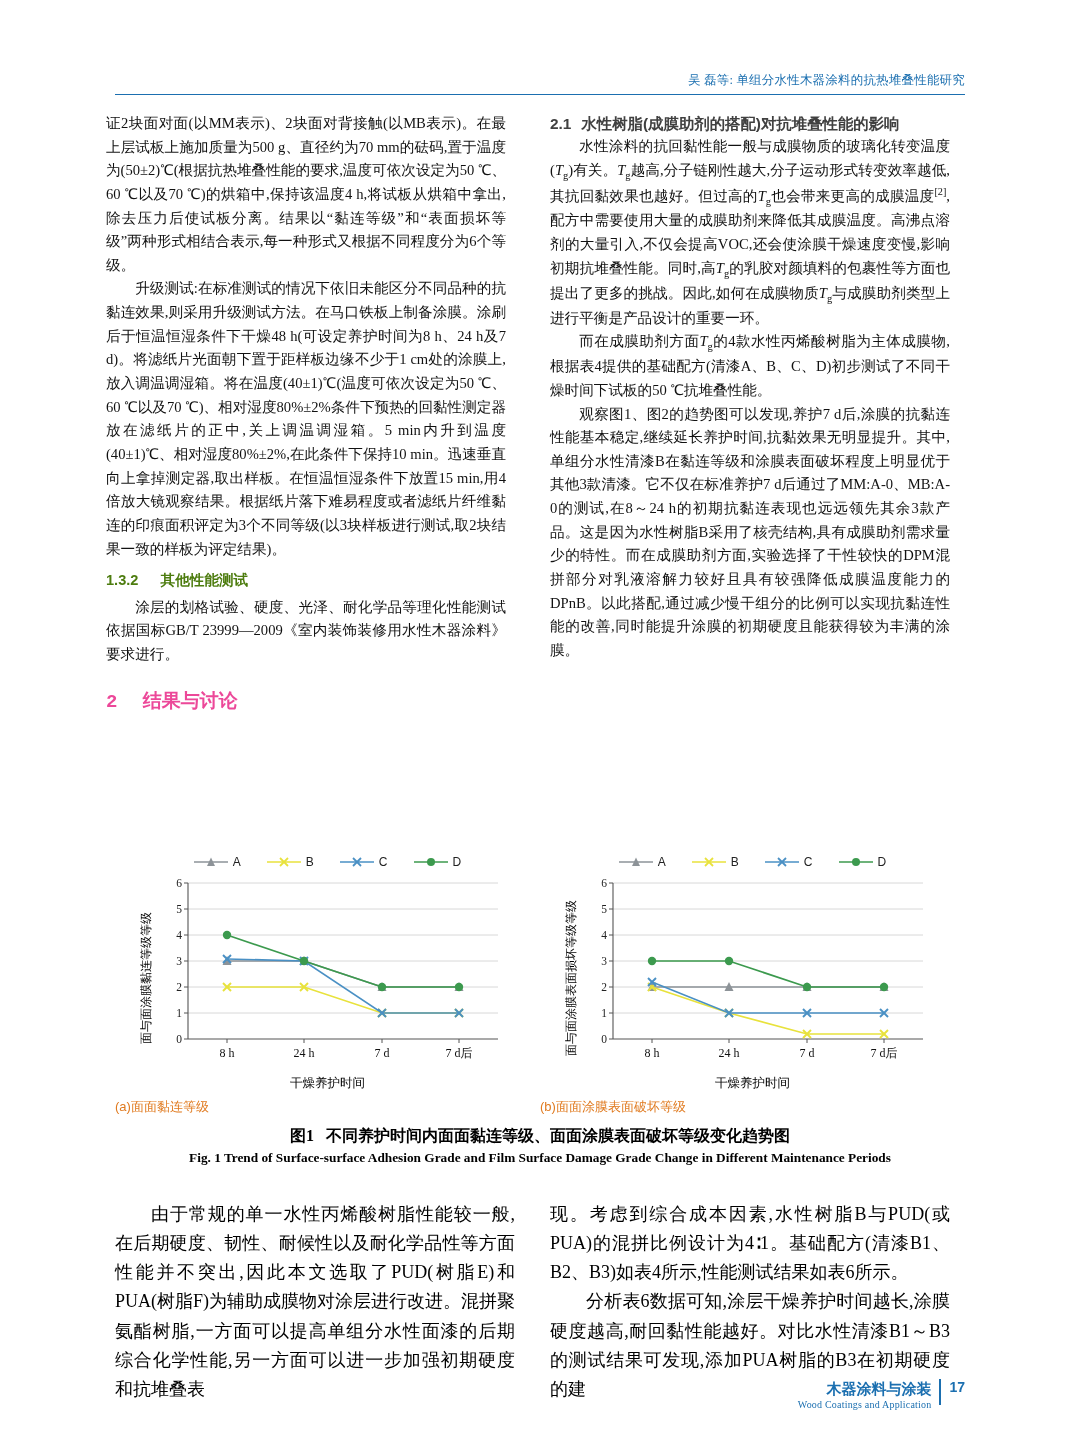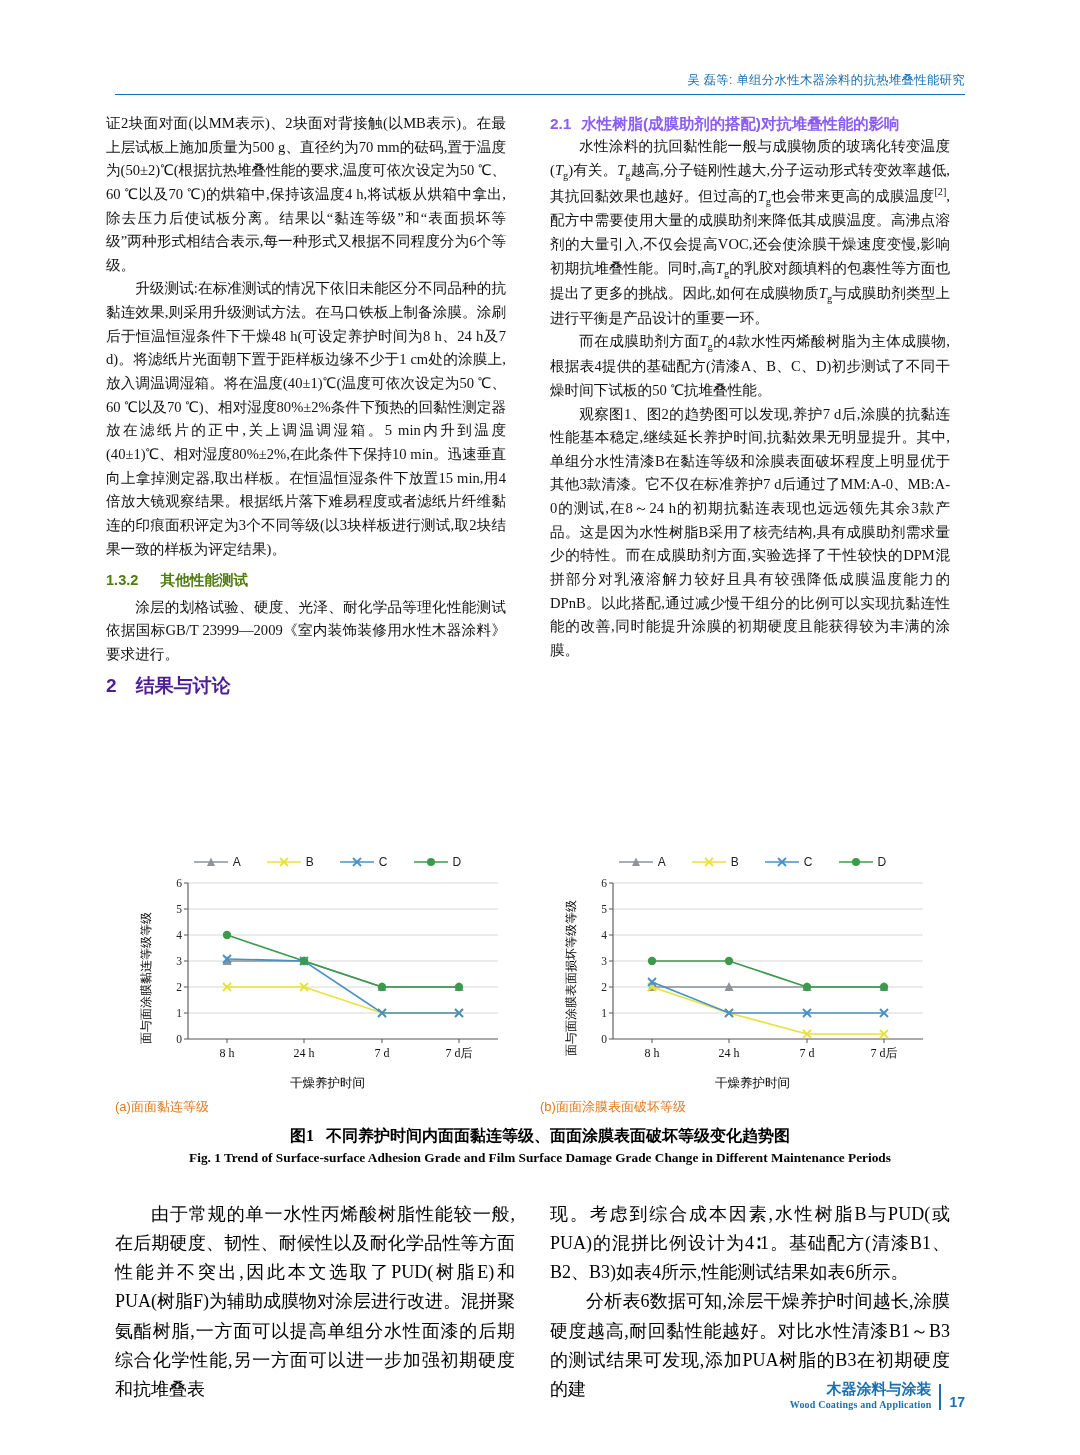--- a/index.html
+++ b/index.html
@@ -13,21 +13,21 @@
   }
   .page {
     position:absolute; left:0; top:0; width:1080px; height:1455px;
     box-sizing:border-box;
     padding:0;
   }
   
   .runhead {
     position:absolute; left:115px; top:72px; width:850px;
     text-align:right;
-    font-family:Liberation Sans, sans-serif;
+    font-family:Liberation Serif, serif;
     font-size:12.5px; color:#1b6fb0; letter-spacing:0.2px;
   }
   .runhead-rule {
     position:absolute; left:115px; top:94px; width:850px; height:1px;
     background:#1b6fb0;
   }
   
   .col {
     position:absolute; top:112px; width:400px;
     font-size:14.6px; line-height:1.62;
@@ -36,28 +36,28 @@
   }
   .col.left { left:106px; }
   .col.right { left:550px; }
   .col p { margin:0; text-indent:2em; }
   .h-sub {
     font-family:"Liberation Sans", sans-serif;
     color:#4d7c0f; font-weight:bold; font-size:14.6px;
     margin:8px 0 3px 0;
   }
   .h-big {
-    font-family:Liberation Sans, sans-serif;
-    color:#4c1d95; font-weight:bold; font-size:19px;
-    margin:4px 0 10px 0;
+    font-family:Liberation Mono, monospace;
+    color:#ec4899; font-weight:bold; font-size:19px;
+    margin:20px 0 10px 0;
   }
   .h-big .num { margin-right:14px; }
   .h-21 {
     font-family:"Liberation Sans", sans-serif;
-    color:#8b5cf6; font-weight:bold; font-size:15.4px;
+    color:#404040; font-weight:bold; font-size:15.4px;
     line-height:1.5;
     display:flex; gap:10px;
   }
   .h-21 .num { flex:0 0 auto; }
   .h-21 .txt { flex:1 1 auto; }
   sub { font-size:0.72em; }
   sup { font-size:0.7em; }
   .ital { font-family:"Liberation Serif", serif; font-style:italic; }
   
   .figblock {
@@ -100,32 +100,32 @@
   .footer {
     position:absolute; right:115px; bottom:45px; text-align:right;
   }
   .footer .cn {
     font-family:"Liberation Sans", sans-serif;
     font-size:15px; font-weight:bold; color:#1b6fb0;
     display:inline-block; vertical-align:middle;
   }
   .footer .en {
     font-size:10px; color:#1b6fb0; letter-spacing:0.2px;
-    display:block; text-align:right;font-weight:bold;
+    display:block; text-align:right;
   }
   .footer .bar {
     display:inline-block; vertical-align:middle;
     width:2px; height:26px; background:#1b6fb0; margin:0 8px;
   }
   .footer .pg {
     display:inline-block; vertical-align:middle;
     font-family:"Liberation Sans", sans-serif;
     font-size:14px; font-weight:bold; color:#1b6fb0;
   }
-  .footer-row { display:flex; align-items:flex-end; justify-content:flex-end; }
+  .footer-row { display:flex; align-items:flex-start; justify-content:flex-end; }
   .footer-left { text-align:right; }
 </style>
 </head>
 <body>
 
 <div class="page">
 
   <div class="runhead">
     <span>吴    磊等:</span>
     <span>单组分水性木器涂料的抗热堆叠性能研究</span>

